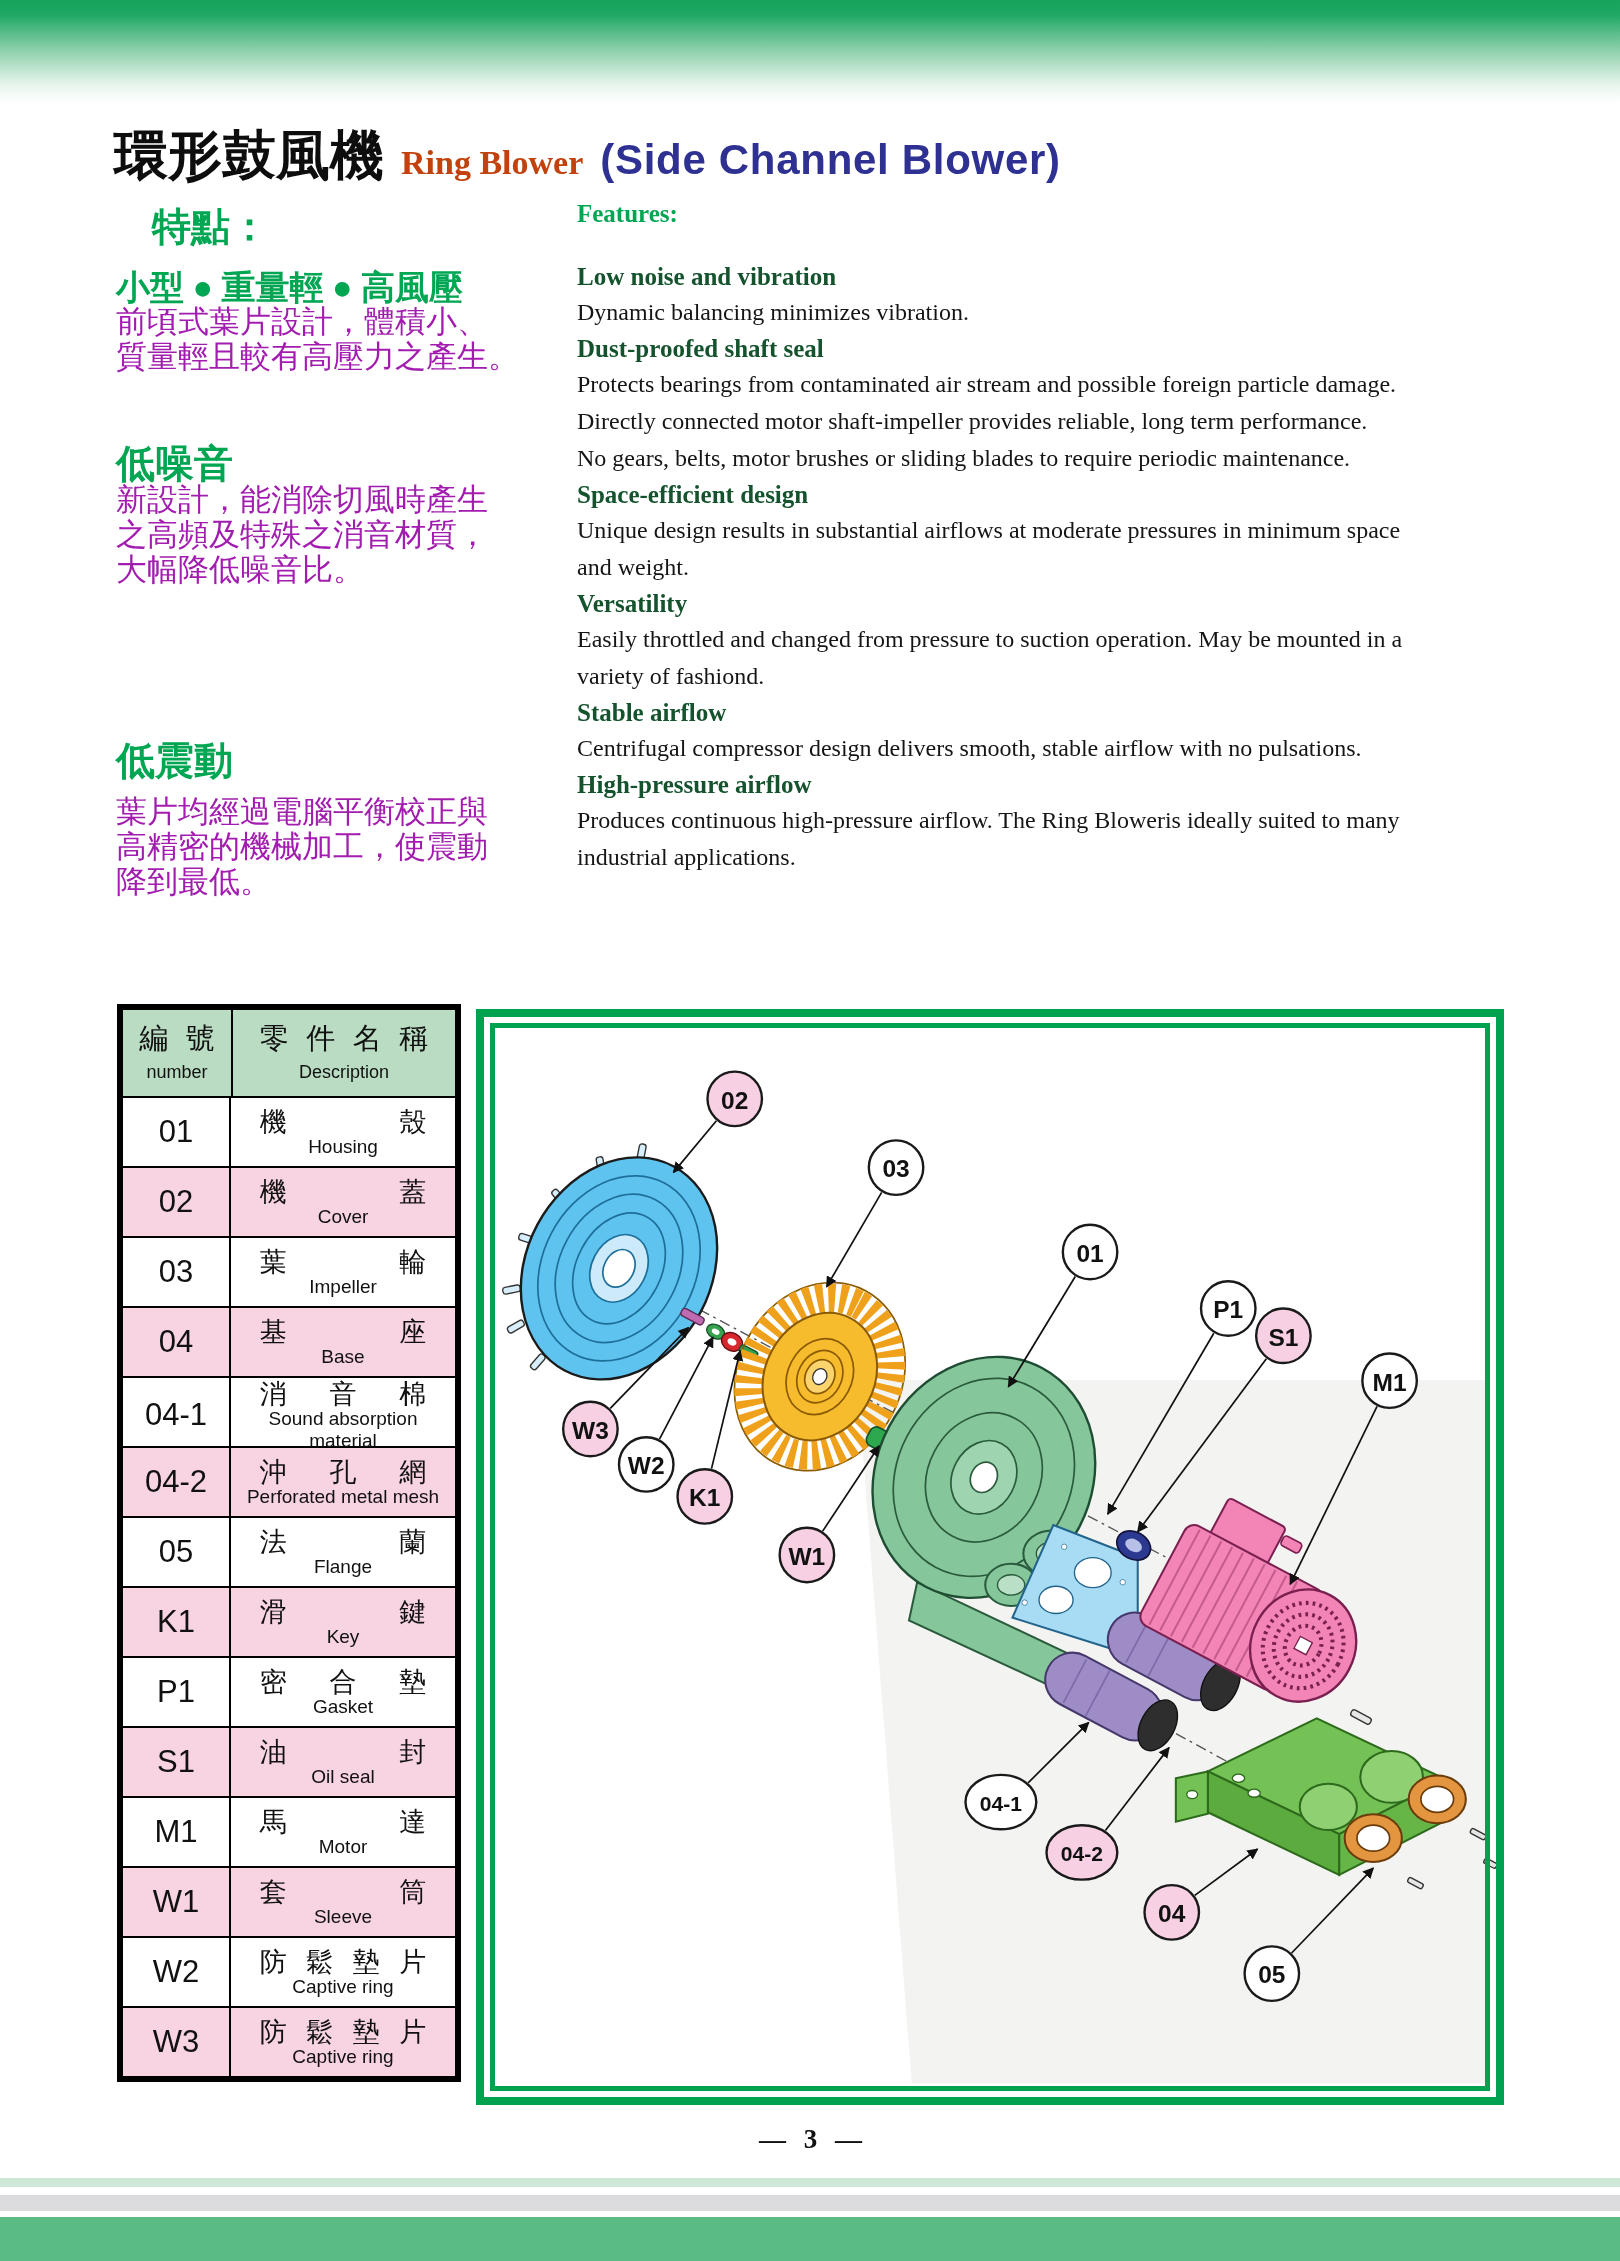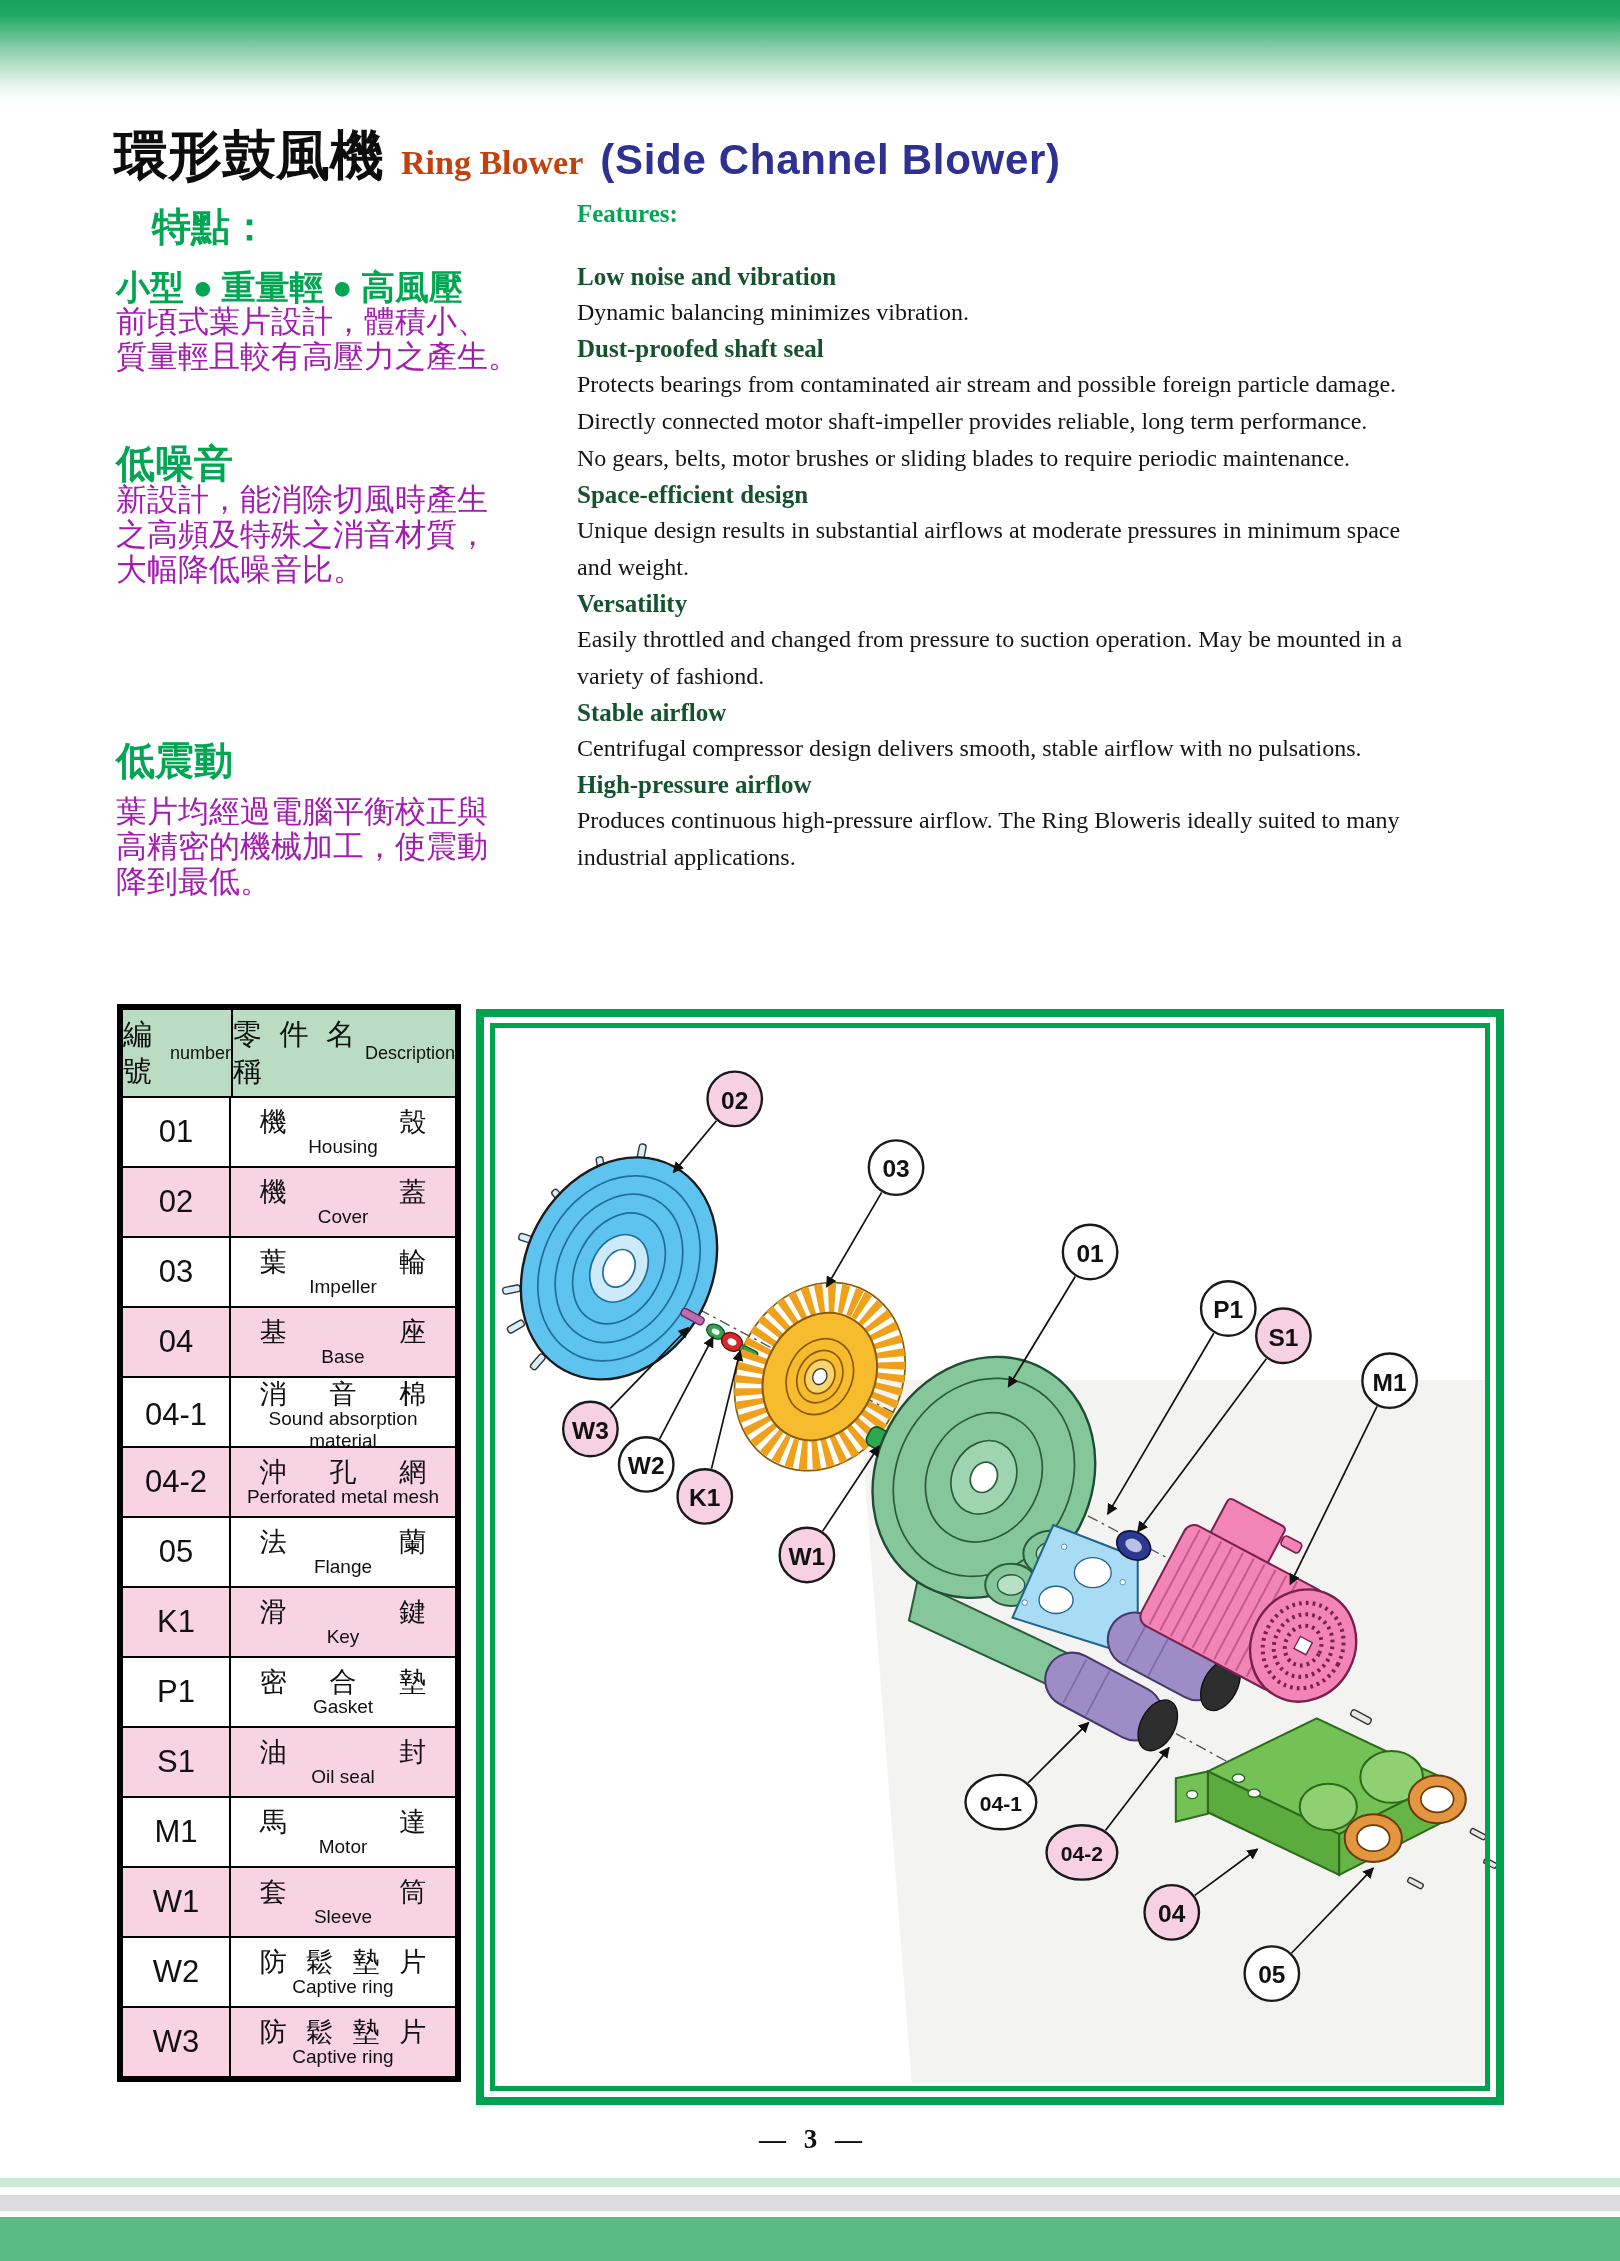--- a/index.html
+++ b/index.html
@@ -27,21 +27,21 @@
   #lc-s2-title{left:116px;top:734px;font-size:39px;}
   #lc-s2-body{top:794px;}
   
   #features{left:577px;top:200px;width:946px;}
   #features h2{margin:0 0 31px 0;font-size:25px;}
   .fti{font-family:"Liberation Serif","DejaVu Serif",serif;font-weight:bold;color:#14532d;font-size:25px;line-height:35px;margin:0 0 0 0;}
   .fbd{font-family:"Liberation Serif","DejaVu Serif",serif;color:#151515;font-size:24px;line-height:37px;margin:0;white-space:pre-line;}
   
   #parts-table{left:117px;top:1004px;width:344px;border:6.1px solid #000;background:#fff;box-sizing:border-box;}
   .thead{display:grid;grid-template-columns:108px 1fr;height:86px;background:#b9dcc2;border-bottom:2.7px solid #000;}
-  .thc{display:flex;flex-direction:row;align-items:center;justify-content:center;}
+  .thc{display:flex;flex-direction:column;align-items:center;justify-content:center;}
   .thc+.thc{border-left:2.7px solid #000;}
   .hzh{font-size:29px;line-height:37px;word-spacing:9.5px;}
   .hen{font-size:18px;line-height:30px;}
   .prow{display:grid;grid-template-columns:108px 1fr;height:68px;}
   .prow+.prow{border-top:2.7px solid #000;}
   .prow.pink{background:#f8d3e2;}
   .cnum{border-right:2.7px solid #000;display:flex;align-items:center;justify-content:center;font-size:31px;}
   .cdesc{display:flex;flex-direction:column;justify-content:center;padding:1.4px 6.8px 0 6.8px;}
   .zhl{display:flex;justify-content:space-between;padding:0 22px;font-size:27px;line-height:30px;}
   .enl{text-align:center;font-size:19px;line-height:22px;margin-top:-1.4px;}

